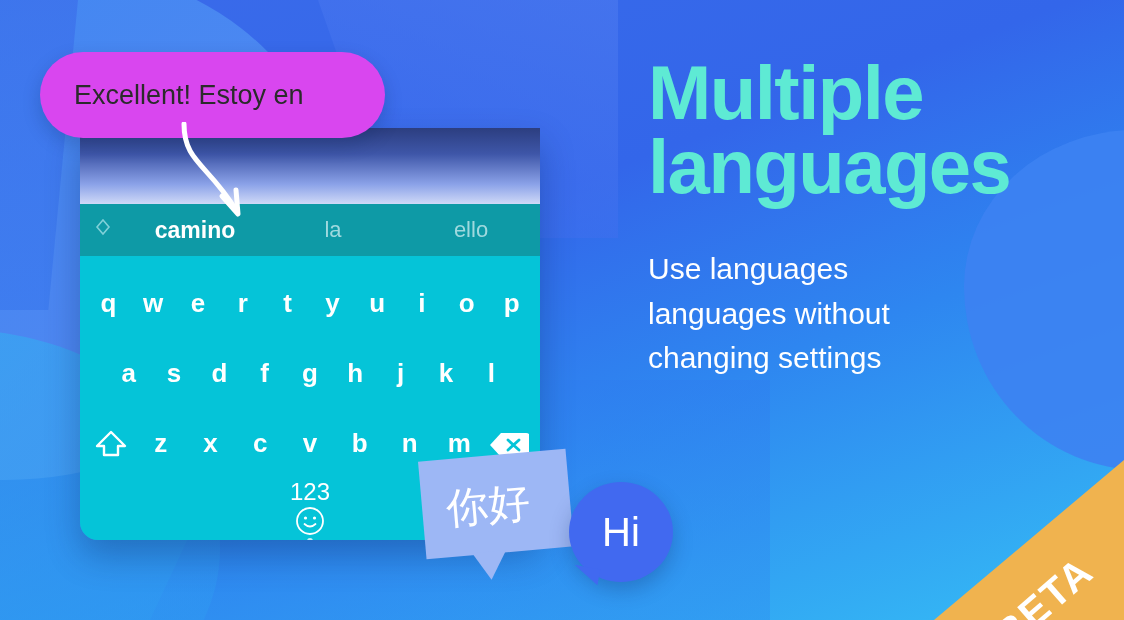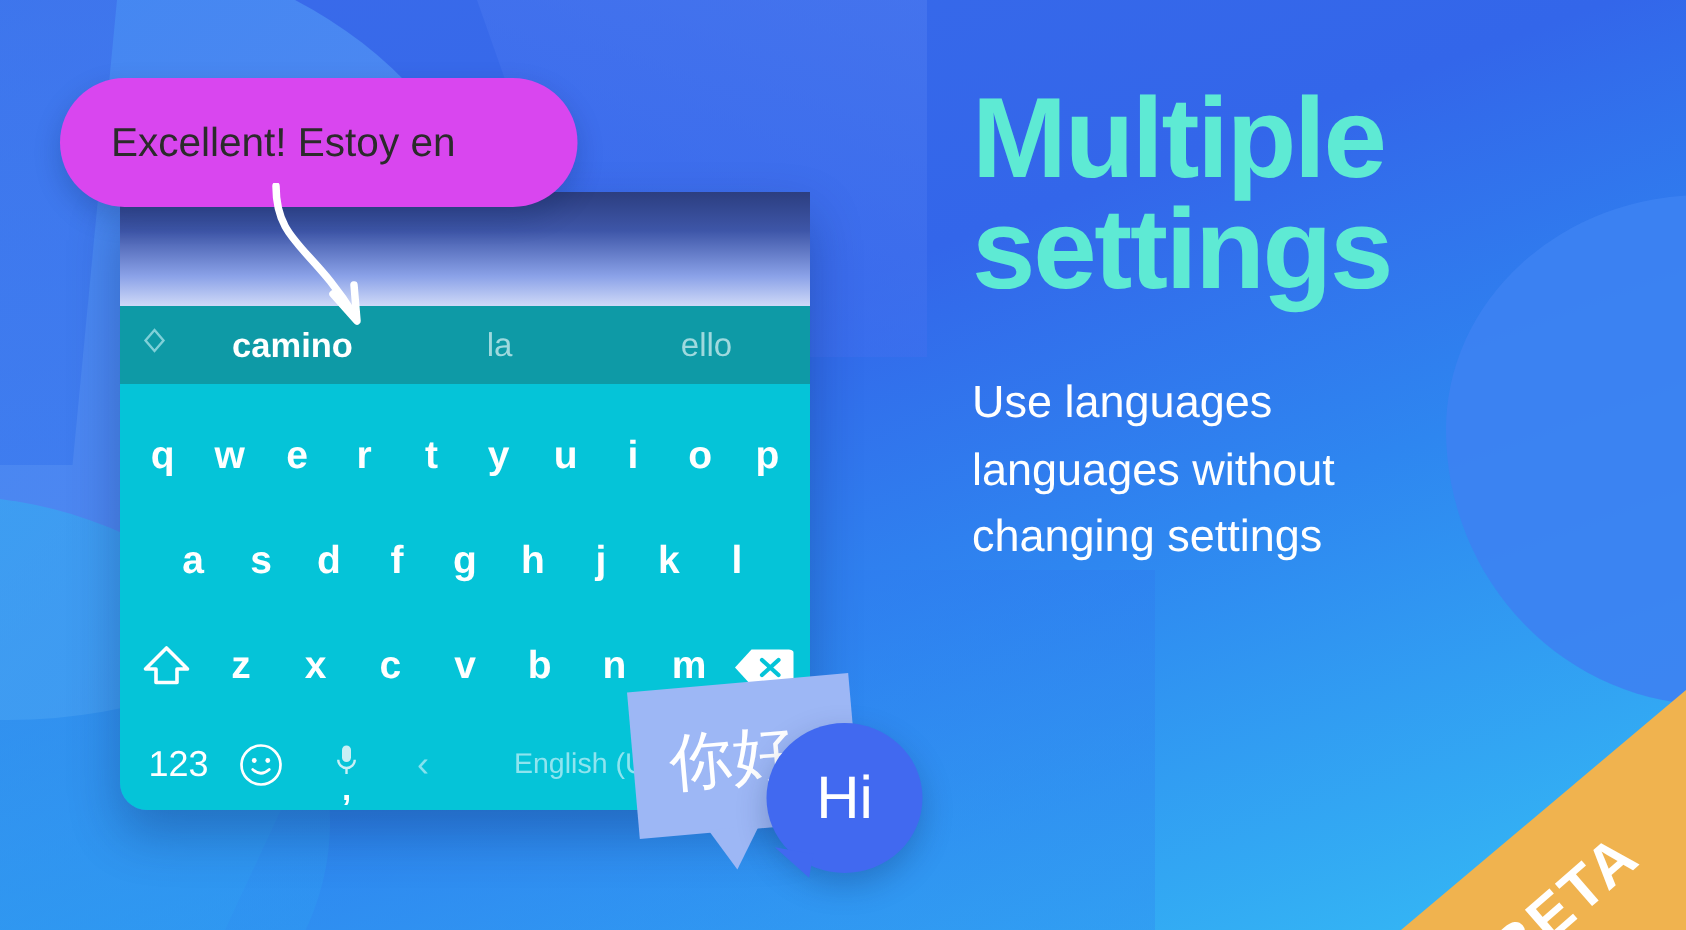--- a/index.html
+++ b/index.html
@@ -62,21 +62,21 @@
   .sug-word.active{color:#ffffff;font-weight:bold;font-size:23px;}
 
   
   .keys{position:absolute;left:0;top:128px;width:460px;height:284px;
     background:#05c4d8;}
   .krow{display:flex;align-items:center;height:70px;}
   .krow.r1{padding:12px 6px 0 6px;}
   .krow.r2{padding:0 26px;}
   .krow.r3{padding:0 6px;}
   .key{flex:1;text-align:center;color:#ffffff;font-size:26px;font-weight:bold;}
-  .krow.r4{height:64px;padding:0 10px;display:flex;align-items:center;}
+  .krow.r4{height:64px;padding:0 10px;display:flex;align-items:center;flex-direction:column;}
   .k123{color:#ffffff;font-size:24px;width:58px;text-align:center;}
   .kemoji{width:52px;display:flex;justify-content:center;align-items:center;}
   .kmic{width:62px;display:flex;flex-direction:column;align-items:center;
     justify-content:center;gap:2px;}
   .kcomma{color:#ffffff;font-size:22px;font-weight:bold;line-height:0;}
   .karrow{width:40px;text-align:center;color:#85e2ee;font-size:24px;}
   .klang{flex:1;text-align:center;color:#8fe4ef;font-size:19px;}
 
   
   .tip{position:absolute;left:40px;top:52px;width:345px;height:86px;
@@ -86,21 +86,21 @@
   .arrow-svg{position:absolute;left:178px;top:122px;}
 
   
   .bubble-cn{position:absolute;left:422px;top:455px;width:148px;height:98px;
     background:#9db7f5;transform:rotate(-5deg);}
   .bubble-cn .tail{position:absolute;left:46px;bottom:-26px;width:0;height:0;
     border-left:17px solid transparent;border-right:17px solid transparent;
     border-top:28px solid #9db7f5;}
   .bubble-cn span{position:absolute;left:24px;top:22px;color:#ffffff;
     font-size:42px;font-family:"DejaVu Sans",sans-serif;}
-  .bubble-hi{position:absolute;left:511px;top:482px;width:104px;height:100px;
+  .bubble-hi{position:absolute;left:569px;top:482px;width:104px;height:100px;
     background:#4169f0;border-radius:50%;
     display:flex;align-items:center;justify-content:center;
     box-shadow:0 8px 20px rgba(10,30,80,.25);}
   .bubble-hi .tail{position:absolute;left:4px;bottom:-1px;width:0;height:0;
     border-right:26px solid #4169f0;border-bottom:16px solid transparent;
     transform:rotate(10deg);}
   .bubble-hi span{color:#ffffff;font-size:40px;position:relative;z-index:2;}
 </style>
 </head>
 <body>
@@ -111,21 +111,21 @@
   <div class="bg-blob blob-a"></div>
   <div class="bg-blob blob-b"></div>
   <div class="bg-blob blob-c"></div>
   <div class="bg-diag"></div>
   <div class="bg-diag2"></div>
   <div class="bg-left-strip"></div>
 
   <div class="copy">
     <h1 class="headline">
       <span>Multiple</span><br>
-      <span>settings</span>
+      <span>languages</span>
     </h1>
     <p class="subtitle">
       <span>Use languages</span><br>
       <span>languages without</span><br>
       <span>changing settings</span>
     </p>
   </div>
 
   <div class="beta-corner"></div>
   <div class="beta-text">BETA</div>

